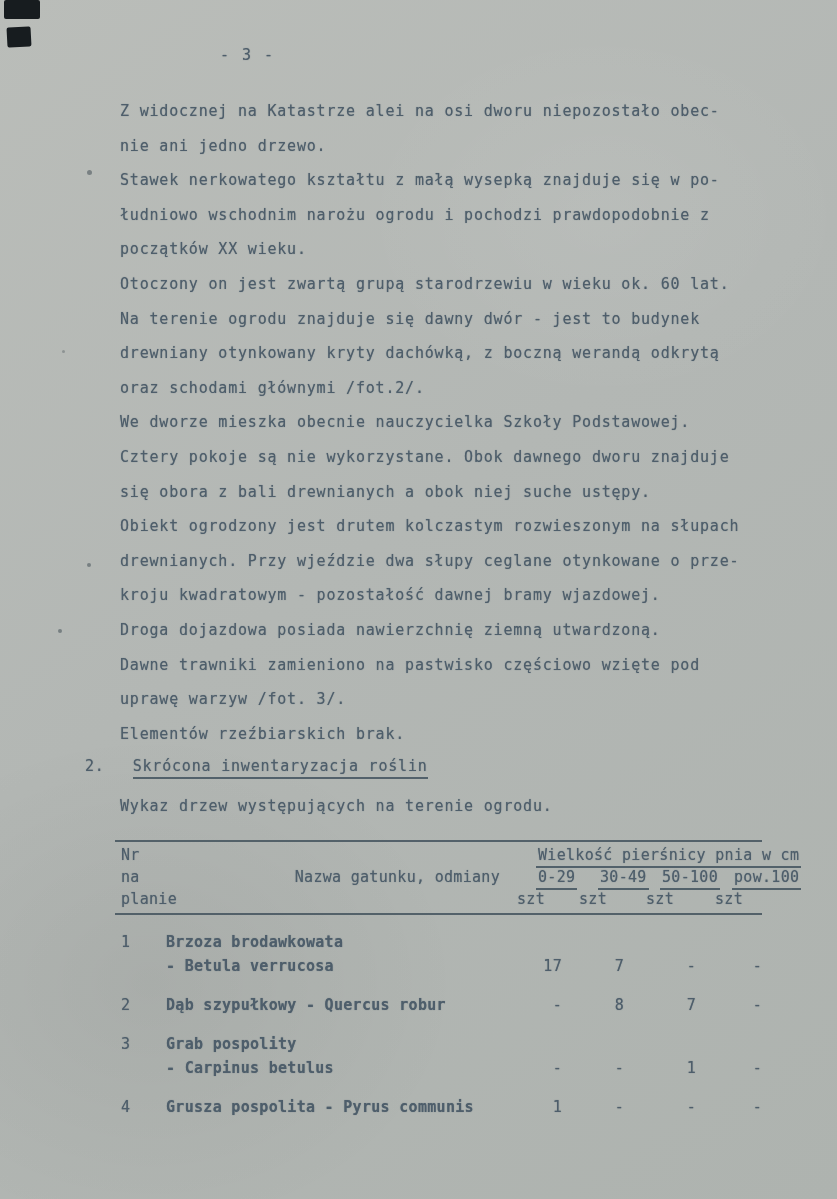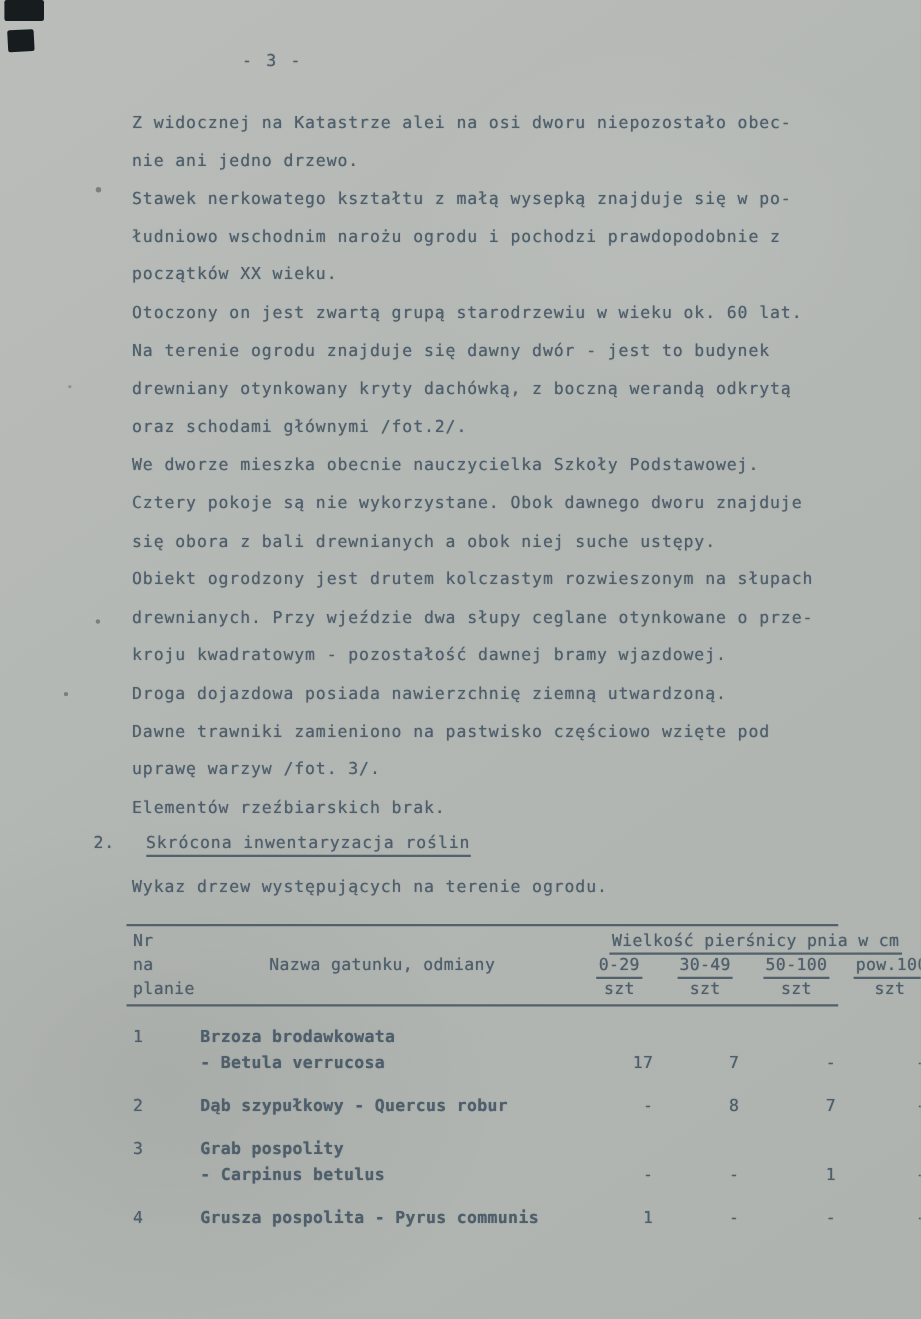--- a/index.html
+++ b/index.html
@@ -58,32 +58,32 @@
     position: absolute; top: 840px; left: 115px; width: 647px;
     letter-spacing: 0.3px;
   }
   .rule { border-top: 2px solid rgba(60,76,88,0.8); }
   .rule-top { margin-bottom: 4px; }
   .rule-mid { margin-top: 4px; }
 
   .hrow, .trow {
     display: grid;
     grid-template-columns: 48px 337px 62px 62px 72px 66px;
-    gap: 16px;
   }
   .hrow { line-height: 19px; }
   .c { overflow: visible; white-space: nowrap; }
   .c.nr { padding-left: 6px; }
-  .c.name { text-align: center; }
+  .c.name { text-align: right; }
   .c.sizes { grid-column: 3 / 7; text-align: center; }
   .c.s { text-align: center; }
   .u {
     display: inline-block;
     border-bottom: 2px solid rgba(66,82,94,0.85);
     padding: 0 2px 1px 2px;
+    margin-left: 36px;
   }
 
   .trow { margin-top: 15px; line-height: 24px; align-items: end; }
   .trow .c.nr { align-self: start; }
   .trow .c.tname { white-space: pre-line; text-align: left; padding-left: 3px; font-weight: bold; }
   .trow .c.val { text-align: right; }
 </style>
 </head>
 <body>
 

